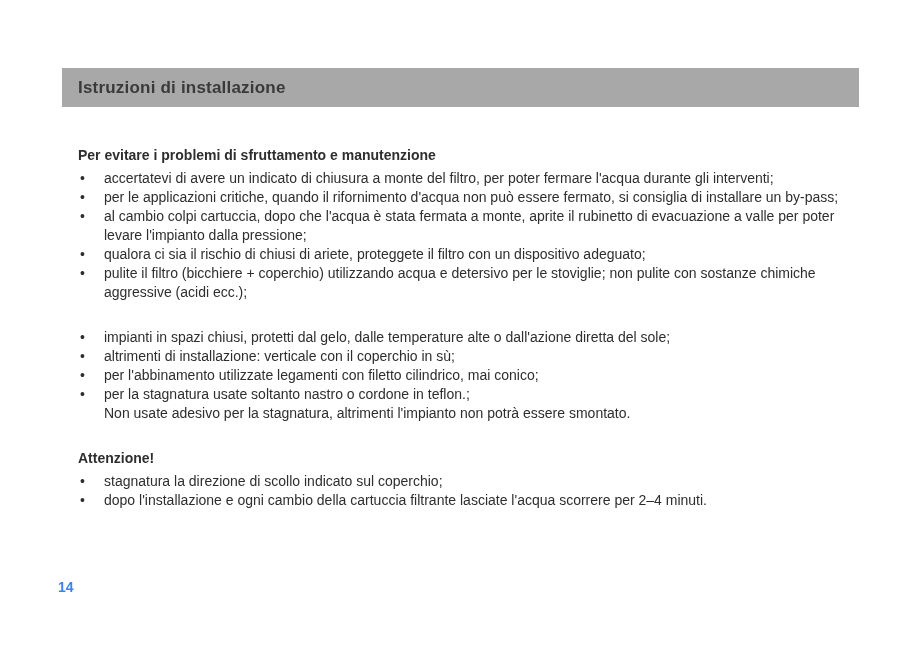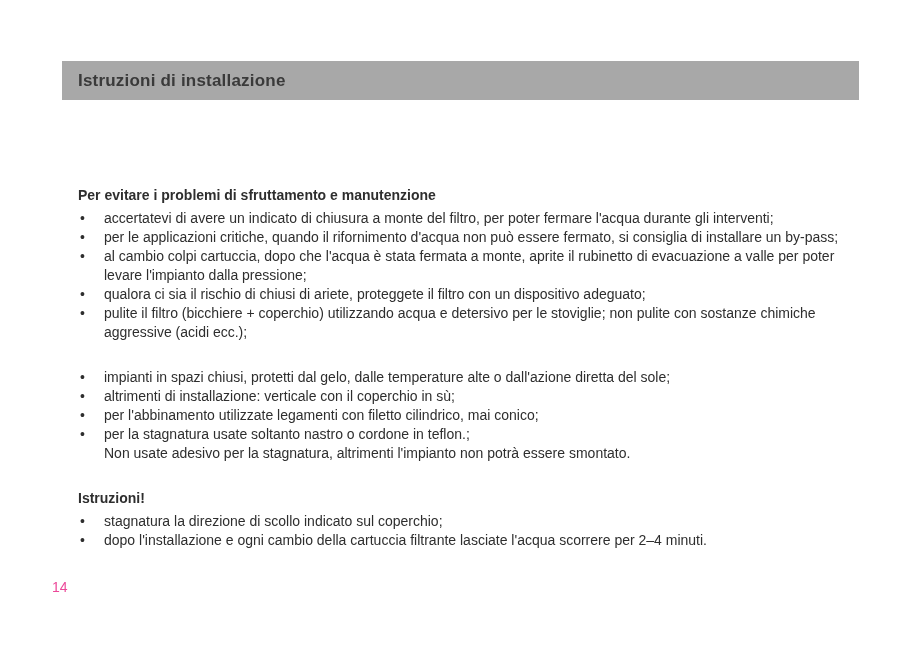--- a/index.html
+++ b/index.html
@@ -12,40 +12,39 @@
     width: 920px;
     height: 652px;
     background: #ffffff;
     font-family: "Liberation Sans", "DejaVu Sans", sans-serif;
     color: #2e2e2e;
     overflow: hidden;
   }
   .header-bar {
     position: absolute;
     left: 62px;
-    top: 61px;
+    top: 68px;
     width: 797px;
     height: 39px;
     background: #a8a8a8;
     display: flex;
     align-items: center;
   }
   .header-bar h1 {
     margin: 0 0 0 16px;
     font-size: 17px;
     font-weight: bold;
     color: #3a3a3a;
     letter-spacing: 0.2px;
   }
   .content {
     position: absolute;
     left: 78px;
     top: 146px;
     width: 782px;
-    margin-top: 40px;
   }
   .section {
     margin-bottom: 26px;
   }
   .section h2 {
     margin: 0 0 4px 0;
     font-size: 14px;
     font-weight: bold;
     color: #2e2e2e;
     line-height: 19px;
@@ -65,25 +64,25 @@
     flex: 0 0 24px;
     text-align: left;
     padding-left: 2px;
   }
   ul.bullets .bullet-text {
     flex: 1;
     white-space: pre-line;
   }
   .page-number {
     position: absolute;
-    left: 52px;
+    left: 58px;
     top: 579px;
     font-size: 14px;
-    font-weight: normal;
-    color: #ec4899;
+    font-weight: bold;
+    color: #3b82f6;
   }
 </style>
 </head>
 <body>
 
 <div class="page">
 
   <div class="header-bar">
     <h1>Istruzioni di installazione</h1>
   </div>
@@ -132,21 +131,21 @@
         </li>
         <li>
           <span class="marker">•</span>
           <span class="bullet-text">per la stagnatura usate soltanto nastro o cordone in teflon.;
 Non usate adesivo per la stagnatura, altrimenti l'impianto non potrà essere smontato.</span>
         </li>
       </ul>
     </div>
 
     <div class="section">
-      <h2>Istruzioni!</h2>
+      <h2>Attenzione!</h2>
       <ul class="bullets">
         <li>
           <span class="marker">•</span>
           <span class="bullet-text">stagnatura la direzione di scollo indicato sul coperchio;</span>
         </li>
         <li>
           <span class="marker">•</span>
           <span class="bullet-text">dopo l'installazione e ogni cambio della cartuccia filtrante lasciate l'acqua scorrere per 2–4 minuti.</span>
         </li>
       </ul>

